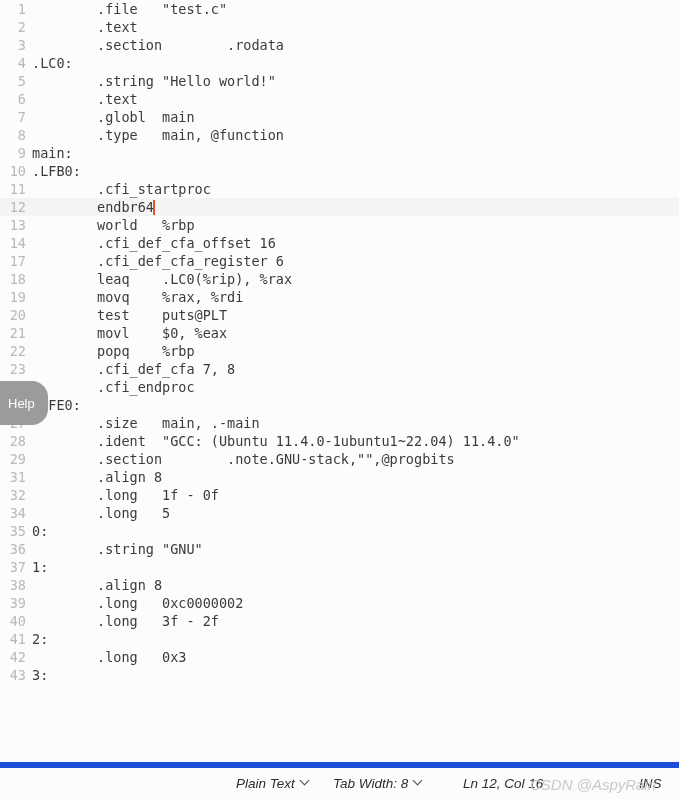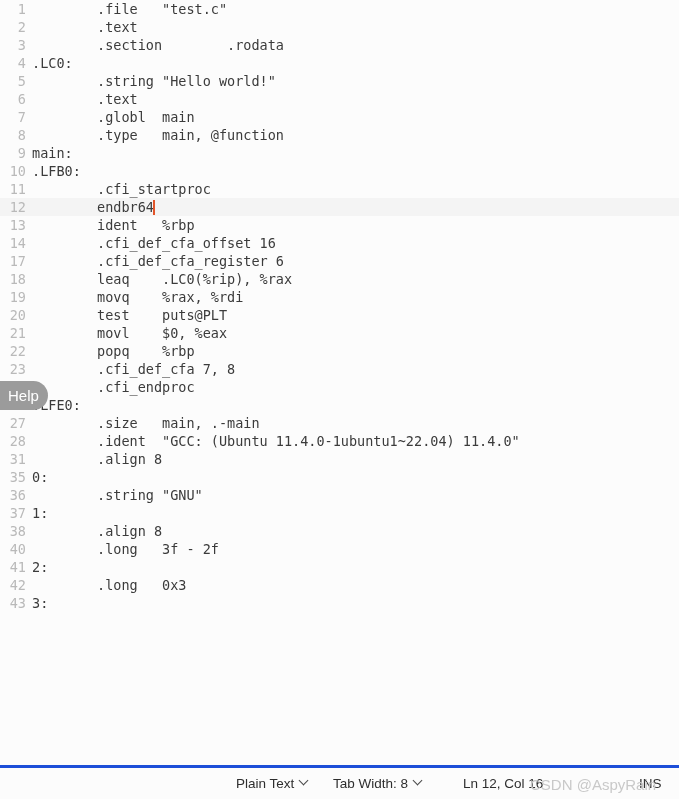--- a/index.html
+++ b/index.html
@@ -76,46 +76,47 @@
     vertical-align: -3px;
     margin-left: -1px;
   }
 
   
   #help-pill {
     position: absolute;
     left: 0px;
     top: 381px;
     width: 48px;
-    height: 29px;
+    height: 44px;
     background: #9b9b9b;
     border-radius: 0 16px 16px 0;
     display: flex;
     align-items: center;
     justify-content: flex-start;
     padding-left: 8px;
     box-sizing: border-box;
     color: #ffffff;
     font-family: "Liberation Sans", sans-serif;
-    font-size: 15px;
+    font-size: 13px;
     z-index: 40;
   }
 
   
   #statusbar {
     flex: 0 0 auto;
     height: 31px;
-    border-top: 3px solid #1d4ed8;
+    border-top: 6px solid #1d4ed8;
     background: #fcfcfc;
     display: flex;
     align-items: center;
     position: relative;
     font-family: "Liberation Sans", sans-serif;
     font-size: 13.5px;
     color: #2e2e2e;
+    font-style: italic;
   }
 
   .sb-item {
     display: flex;
     align-items: center;
     gap: 6px;
     color: #2e2e2e;
     white-space: nowrap;
   }
   #sb-lang { position: absolute; left: 236px; }
@@ -166,38 +167,42 @@
         <div class="code-line"><span class="ln">3</span><span class="ltext">        .section        .rodata</span></div>
         <div class="code-line"><span class="ln">4</span><span class="ltext">.LC0:</span></div>
         <div class="code-line"><span class="ln">5</span><span class="ltext">        .string "Hello world!"</span></div>
         <div class="code-line"><span class="ln">6</span><span class="ltext">        .text</span></div>
         <div class="code-line"><span class="ln">7</span><span class="ltext">        .globl  main</span></div>
         <div class="code-line"><span class="ln">8</span><span class="ltext">        .type   main, @function</span></div>
         <div class="code-line"><span class="ln">9</span><span class="ltext">main:</span></div>
         <div class="code-line"><span class="ln">10</span><span class="ltext">.LFB0:</span></div>
         <div class="code-line"><span class="ln">11</span><span class="ltext">        .cfi_startproc</span></div>
         <div class="code-line current"><span class="ln">12</span><span class="ltext">        endbr64<span class="caret"></span></span></div>
-        <div class="code-line"><span class="ln">13</span><span class="ltext">        ident   %rbp</span></div>
+        <div class="code-line"><span class="ln">13</span><span class="ltext">        world   %rbp</span></div>
         <div class="code-line"><span class="ln">14</span><span class="ltext">        .cfi_def_cfa_offset 16</span></div>
         <div class="code-line"><span class="ln">17</span><span class="ltext">        .cfi_def_cfa_register 6</span></div>
         <div class="code-line"><span class="ln">18</span><span class="ltext">        leaq    .LC0(%rip), %rax</span></div>
         <div class="code-line"><span class="ln">19</span><span class="ltext">        movq    %rax, %rdi</span></div>
         <div class="code-line"><span class="ln">20</span><span class="ltext">        test    puts@PLT</span></div>
         <div class="code-line"><span class="ln">21</span><span class="ltext">        movl    $0, %eax</span></div>
         <div class="code-line"><span class="ln">22</span><span class="ltext">        popq    %rbp</span></div>
         <div class="code-line"><span class="ln">23</span><span class="ltext">        .cfi_def_cfa 7, 8</span></div>
         <div class="code-line"><span class="ln">25</span><span class="ltext">        .cfi_endproc</span></div>
         <div class="code-line"><span class="ln">26</span><span class="ltext">.LFE0:</span></div>
         <div class="code-line"><span class="ln">27</span><span class="ltext">        .size   main, .-main</span></div>
         <div class="code-line"><span class="ln">28</span><span class="ltext">        .ident  "GCC: (Ubuntu 11.4.0-1ubuntu1~22.04) 11.4.0"</span></div>
+        <div class="code-line"><span class="ln">29</span><span class="ltext">        .section        .note.GNU-stack,"",@progbits</span></div>
         <div class="code-line"><span class="ln">31</span><span class="ltext">        .align 8</span></div>
+        <div class="code-line"><span class="ln">32</span><span class="ltext">        .long   1f - 0f</span></div>
+        <div class="code-line"><span class="ln">34</span><span class="ltext">        .long   5</span></div>
         <div class="code-line"><span class="ln">35</span><span class="ltext">0:</span></div>
         <div class="code-line"><span class="ln">36</span><span class="ltext">        .string "GNU"</span></div>
         <div class="code-line"><span class="ln">37</span><span class="ltext">1:</span></div>
         <div class="code-line"><span class="ln">38</span><span class="ltext">        .align 8</span></div>
+        <div class="code-line"><span class="ln">39</span><span class="ltext">        .long   0xc0000002</span></div>
         <div class="code-line"><span class="ln">40</span><span class="ltext">        .long   3f - 2f</span></div>
         <div class="code-line"><span class="ln">41</span><span class="ltext">2:</span></div>
         <div class="code-line"><span class="ln">42</span><span class="ltext">        .long   0x3</span></div>
         <div class="code-line"><span class="ln">43</span><span class="ltext">3:</span></div>
       </div>
 
     <div id="help-pill">
       <span>Help</span>
     </div>
   </div>

